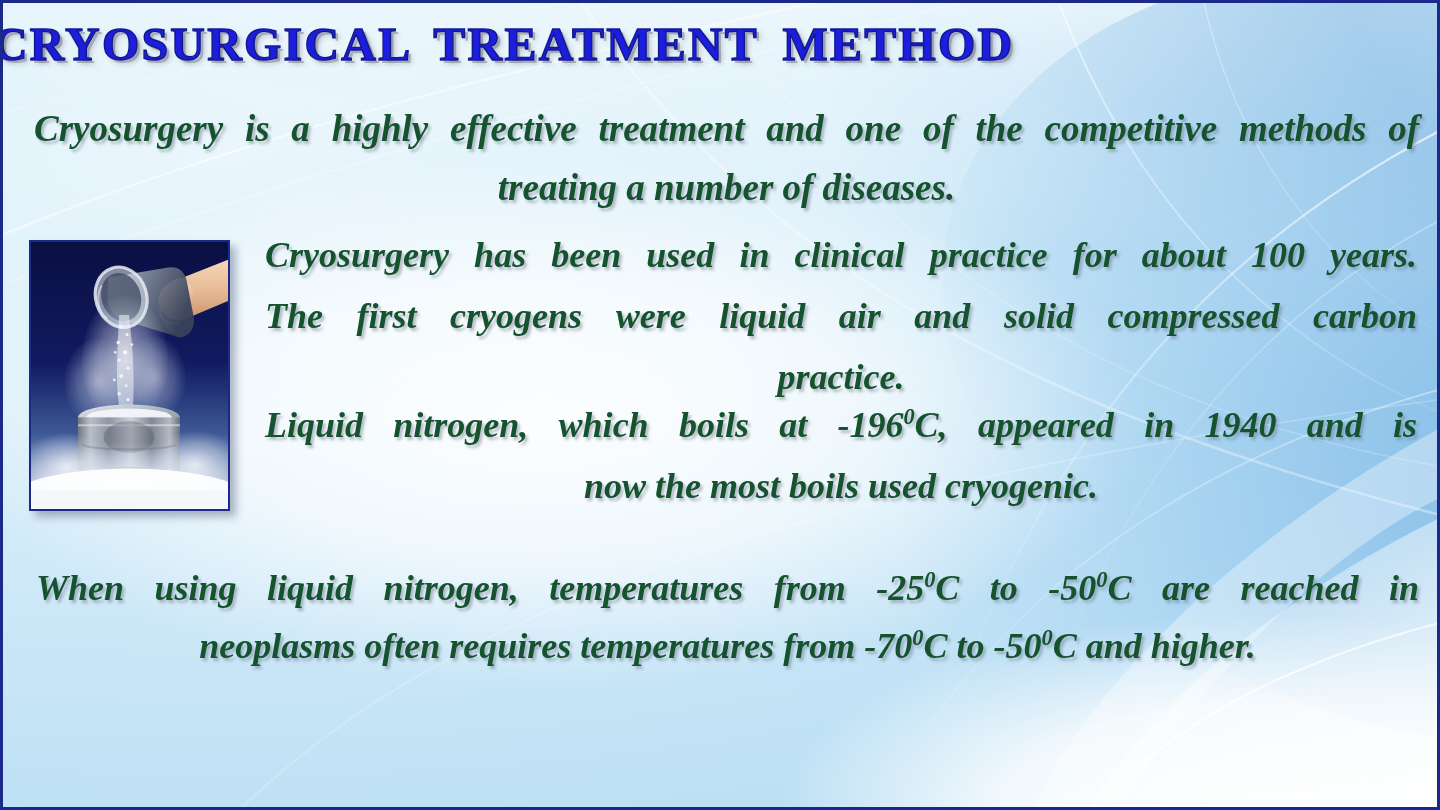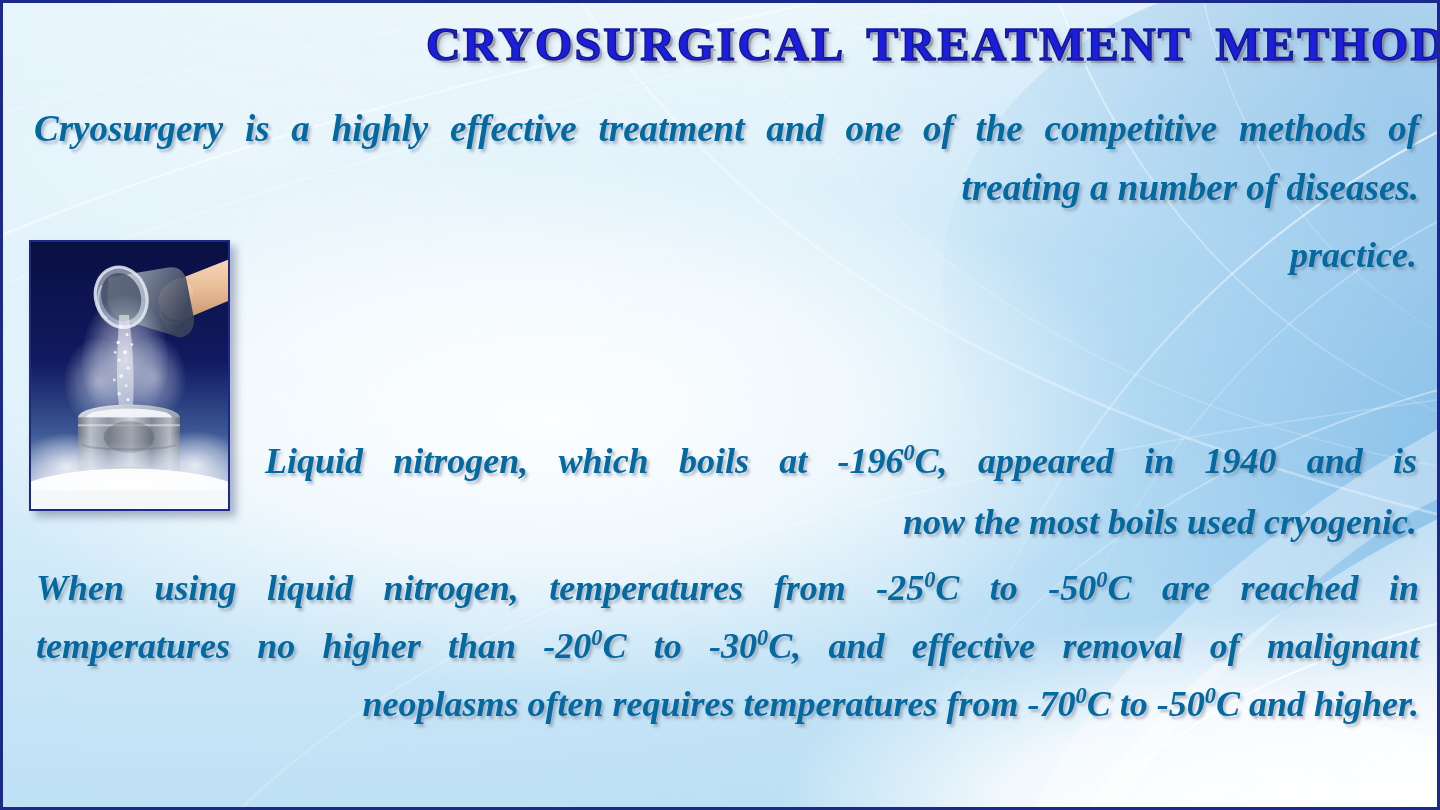--- a/index.html
+++ b/index.html
@@ -46,42 +46,42 @@
       linear-gradient(188deg, rgba(255,255,255,0.75) 0%, rgba(255,255,255,0.30) 14%, rgba(255,255,255,0) 30%);
   }
 
   .bg-svg { position:absolute; inset:0; width:100%; height:100%; }
 
   
   .title-wrap {
     position: absolute;
     left: 0; right: 0;
     top: 14px;
-    text-align: right;
+    text-align: left;
   }
   .slide-title {
     display: inline-block;
     font-family: "Liberation Serif", "DejaVu Serif", serif;
     font-weight: bold;
     font-size: 47px;
     letter-spacing: 2.2px;
     word-spacing: 10px;
     color: #1d1ddd;
     -webkit-text-stroke: 1.4px #111a8d;
     text-shadow:
       3px 3px 0px rgba(110,110,125,0.45),
       4px 4px 5px rgba(90,90,110,0.35);
     white-space: nowrap;
     transform: scaleX(1.02);
   }
 
   
   .para {
     position: absolute;
-    color: #0369a1;
+    color: #14532d;
     font-style: italic;
     font-weight: bold;
     font-family: "Liberation Serif", "DejaVu Serif", serif;
     text-shadow: 2.5px 2.5px 3px rgba(105,110,135,0.45);
   }
 
   #para-intro {
     left: 31px;
     top: 96px;
     width: 1385px;
@@ -95,21 +95,21 @@
     top: 222px;
     width: 1152px;
     font-size: 36px;
     line-height: 61px;
     text-align: justify;
     text-justify: inter-word;
   }
 
   #para-nitrogen {
     left: 262px;
-    top: 428px;
+    top: 392px;
     width: 1152px;
     font-size: 36px;
     line-height: 61px;
     text-align: justify;
     text-justify: inter-word;
   }
 
   #para-temps {
     left: 33px;
     top: 556px;
@@ -118,21 +118,21 @@
     line-height: 58px;
     text-align: justify;
     text-justify: inter-word;
   }
 
   .jline { display: block; }
   .jline.stretch {
     text-align: justify;
     text-align-last: justify;
   }
-  .jline.plain { text-align: right; }
+  .jline.plain { text-align: center; }
 
   sup.deg {
     font-size: 0.62em;
     vertical-align: super;
     line-height: 0;
     font-style: italic;
   }
 
   
   .photo-frame {
@@ -308,30 +308,31 @@
 
       <ellipse cx="100" cy="244" rx="112" ry="52" fill="url(#fogBig)"></ellipse>
       <ellipse cx="36" cy="228" rx="46" ry="34" fill="url(#fogPlume)" opacity="0.8"></ellipse>
       <ellipse cx="168" cy="226" rx="46" ry="34" fill="url(#fogPlume)" opacity="0.8"></ellipse>
       <ellipse cx="100" cy="266" rx="130" ry="36" fill="#ffffff" opacity="0.92"></ellipse>
       <rect x="0" y="252" width="201" height="19" fill="#f4f7fb" opacity="0.9"></rect>
     </svg>
   </div>
 
   <div class="para" id="para-history">
+    <span class="jline stretch">Cryosurgery has been used in clinical practice for about 100 years.</span>
+    <span class="jline stretch">The first cryogens were liquid air and solid compressed carbon</span>
     <span class="jline plain">practice.</span>
   </div>
 
   <div class="para" id="para-nitrogen">
     <span class="jline stretch"><span>Liquid nitrogen, which boils at -196</span><sup class="deg">0</sup><span>C, appeared in 1940 and is</span></span>
     <span class="jline plain">now the most boils used cryogenic.</span>
   </div>
 
   <div class="para" id="para-temps">
     <span class="jline stretch"><span>When using liquid nitrogen, temperatures from -25</span><sup class="deg">0</sup><span>C to -50</span><sup class="deg">0</sup><span>C are reached in</span></span>
 
 
-    <span class="jline stretch"><span>temperatures no higher than -20</span><sup class="deg">0</sup><span>C to -30</span><sup class="deg">0</sup><span>C, and effective removal of malignant</span></span>
 
     <span class="jline plain"><span>neoplasms often requires temperatures from -70</span><sup class="deg">0</sup><span>C to -50</span><sup class="deg">0</sup><span>C and higher.</span></span>
   </div>
 
 </div>
 
 </body></html>

